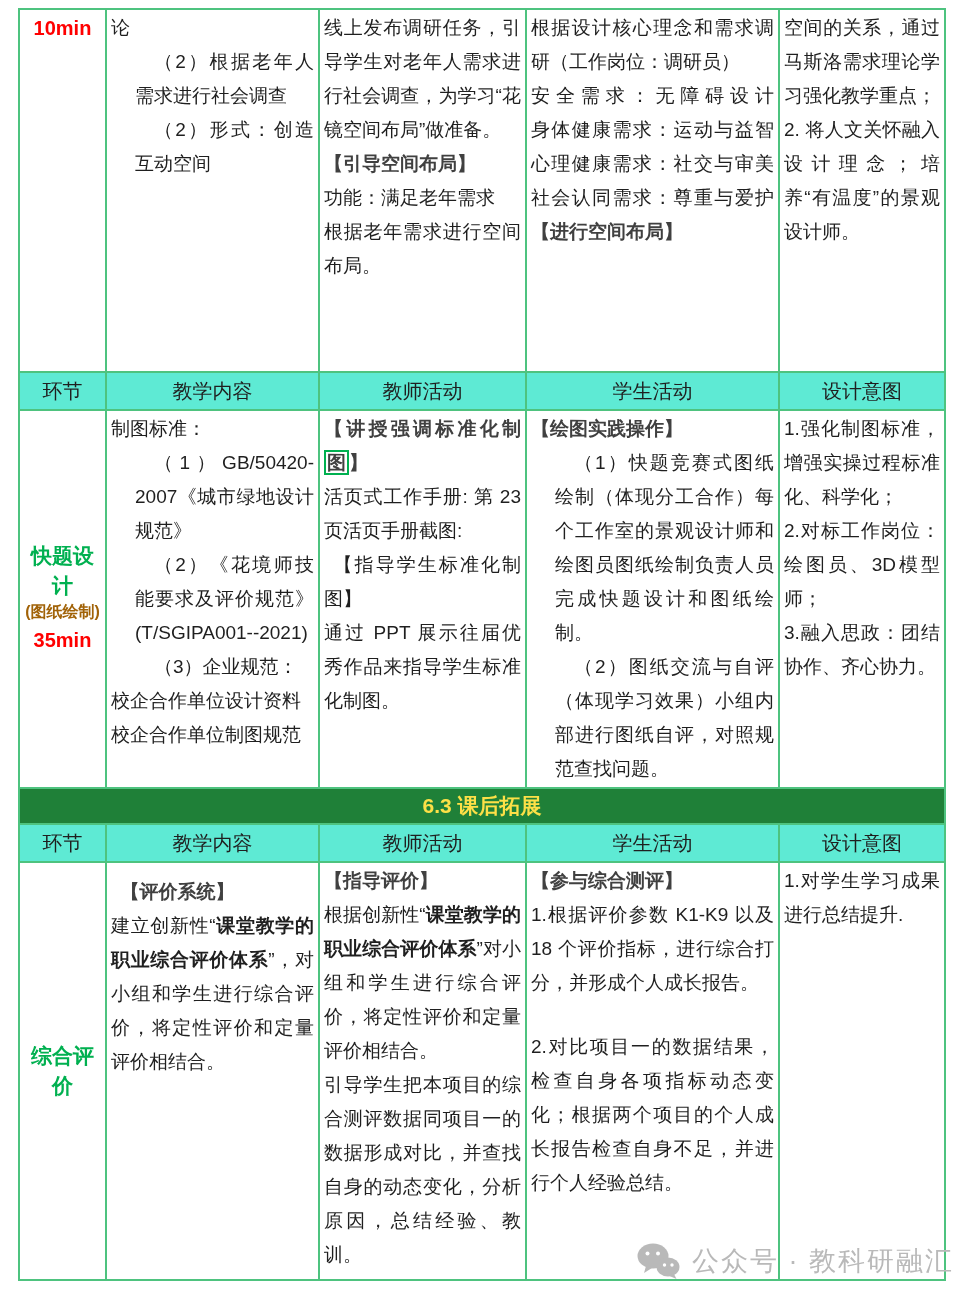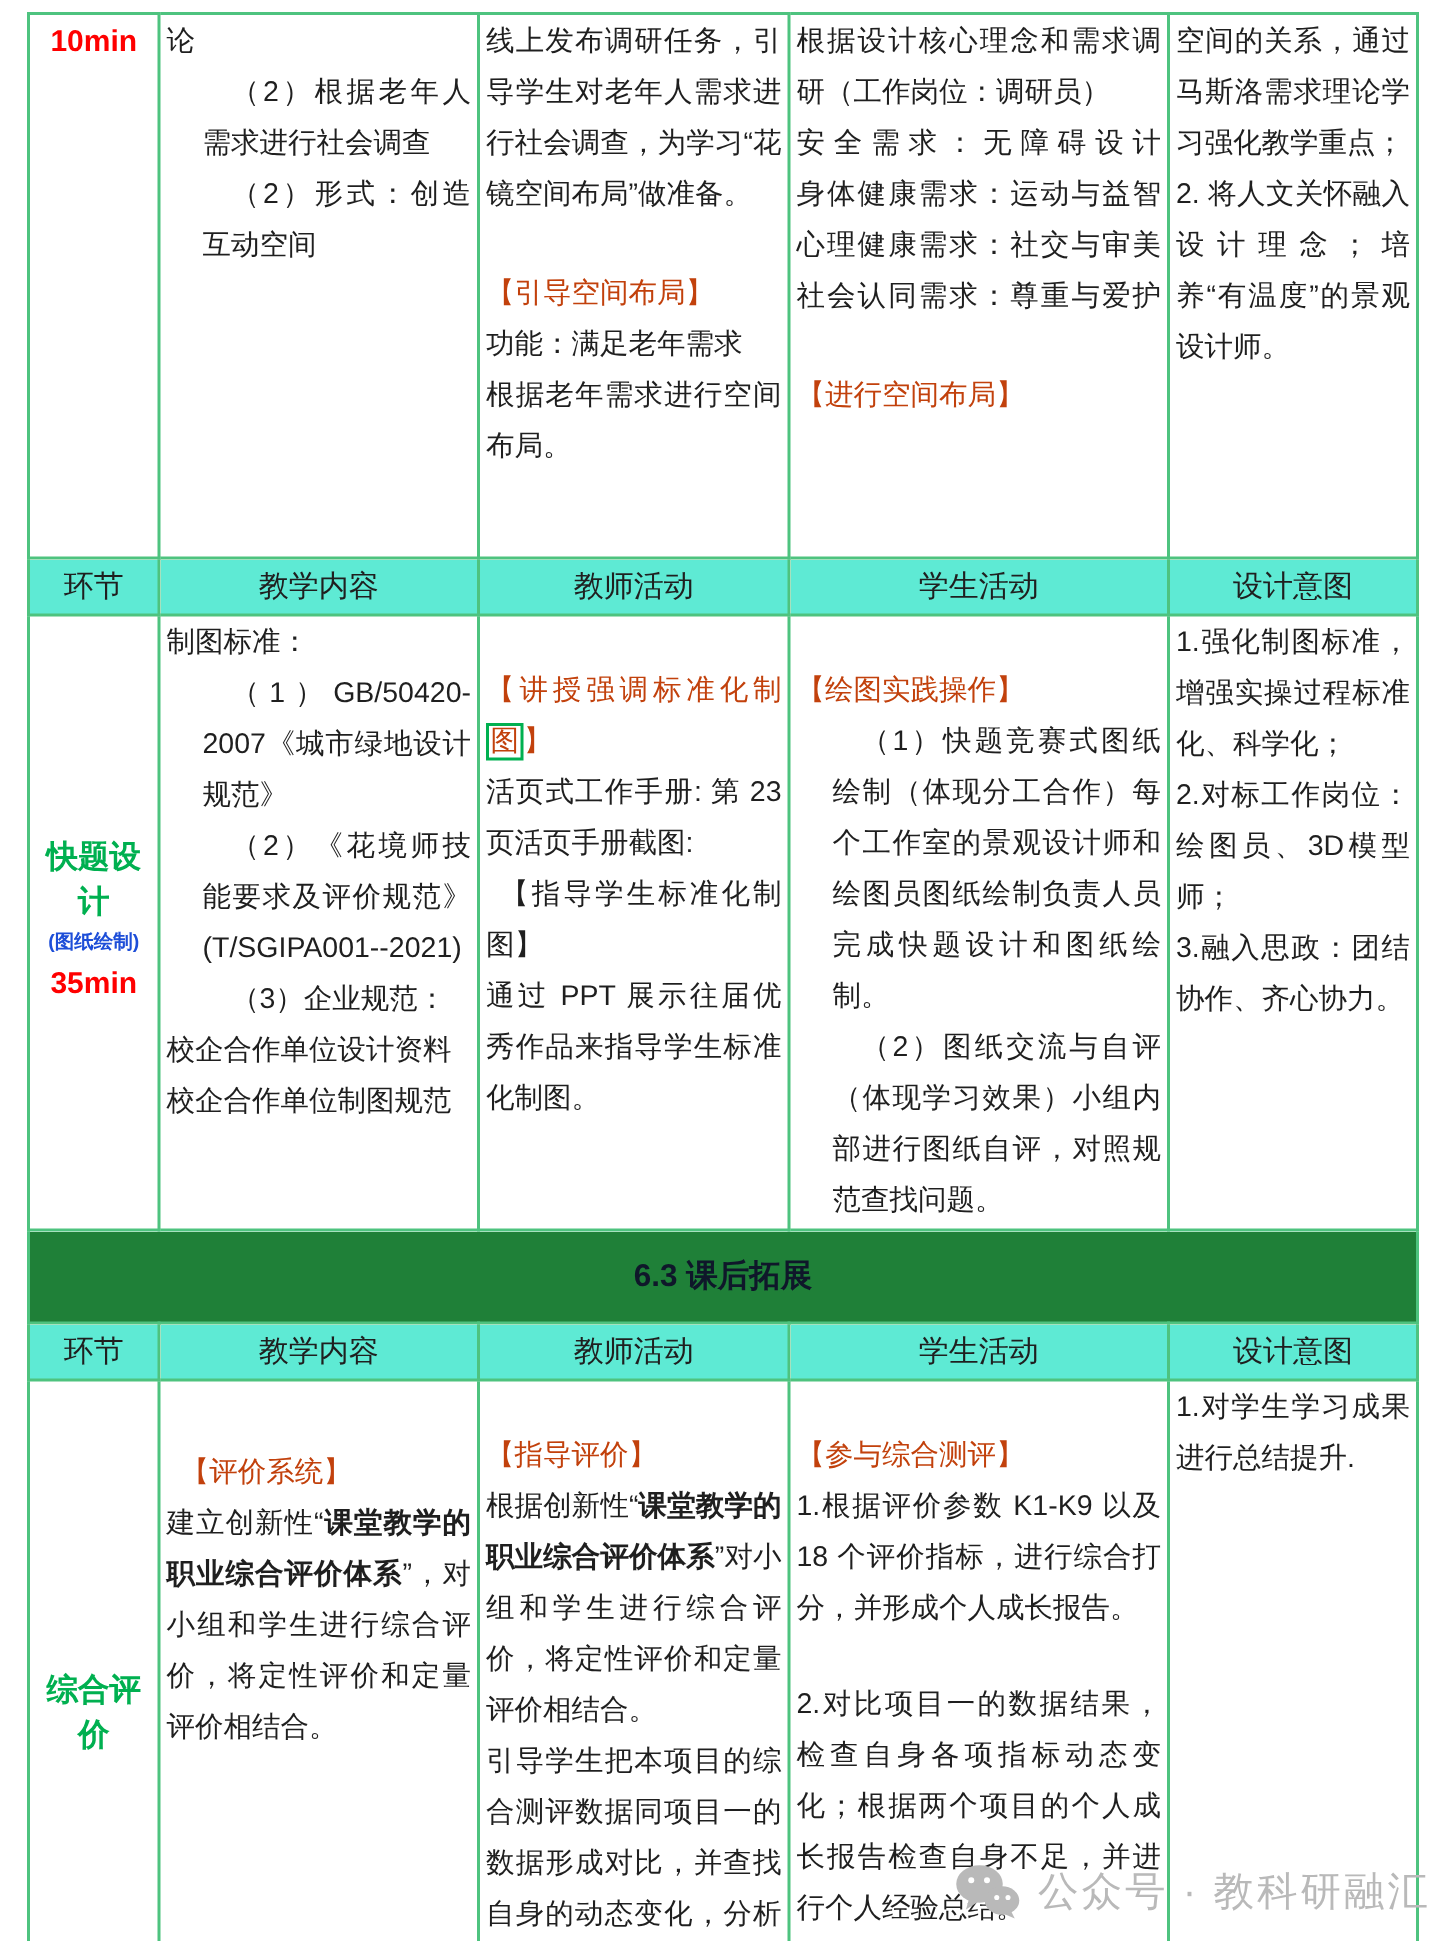--- a/index.html
+++ b/index.html
@@ -12,32 +12,32 @@
     margin:8px 0 0 18px; width:926px;
   }
   td, th { border:2px solid #4ec37f; vertical-align:top; padding:1px 4px;
     font-size:19px; line-height:34px; overflow:hidden; }
   th { background:#5eead4; font-weight:normal; text-align:center; font-size:20px; }
   tr.row-a  { height:363px; }
   tr.hdr    { height:36px;  }
   tr.row-b  { height:363px; }
   tr.banner-row { height:36px; }
   tr.row-c  { height:418px; }
-  td.banner { background:#1f8038; color:#0f172a; font-weight:bold;
-    text-align:center; font-size:21px; vertical-align:middle; padding:13px; }
+  td.banner { background:#1f8038; color:#fde047; font-weight:bold;
+    text-align:center; font-size:21px; vertical-align:middle; padding:0; }
   td.stage-col { text-align:center; }
   td.stage-mid { vertical-align:middle; }
   .p { margin:0; text-align:justify; }
   .indent  { text-indent:1em;margin-left:24px; }
   .indent05{ text-indent:0.5em; }
   .stretch { text-align:justify; text-align-last:justify; }
-  .glabel { color:#c2410c; font-weight:normal;margin-top:32px; }
+  .glabel { color:#404040; font-weight:bold; }
   .redbold { color:#ff0000; font-weight:bold; font-size:20px; }
   .stage-name { color:#00b050; font-weight:bold; font-size:21px; line-height:30px; }
-  .stage-sub  { color:#1d4ed8; font-weight:bold; font-size:13px; line-height:22px; }
+  .stage-sub  { color:#a16207; font-weight:bold; font-size:16px; line-height:22px; }
   .boxed { border:2px solid #00b050; padding:0 1px; }
   .brun { font-weight:bold; }
   .gap-top { margin-top:30px; }
   .padtop { padding-top:12px; }
   .watermark {
     position:absolute; top:1242px; right:8px;
     display:flex; align-items:center; gap:10px;
     color:#b9b9b9; font-size:27px; letter-spacing:2px;
   }
 </style>

